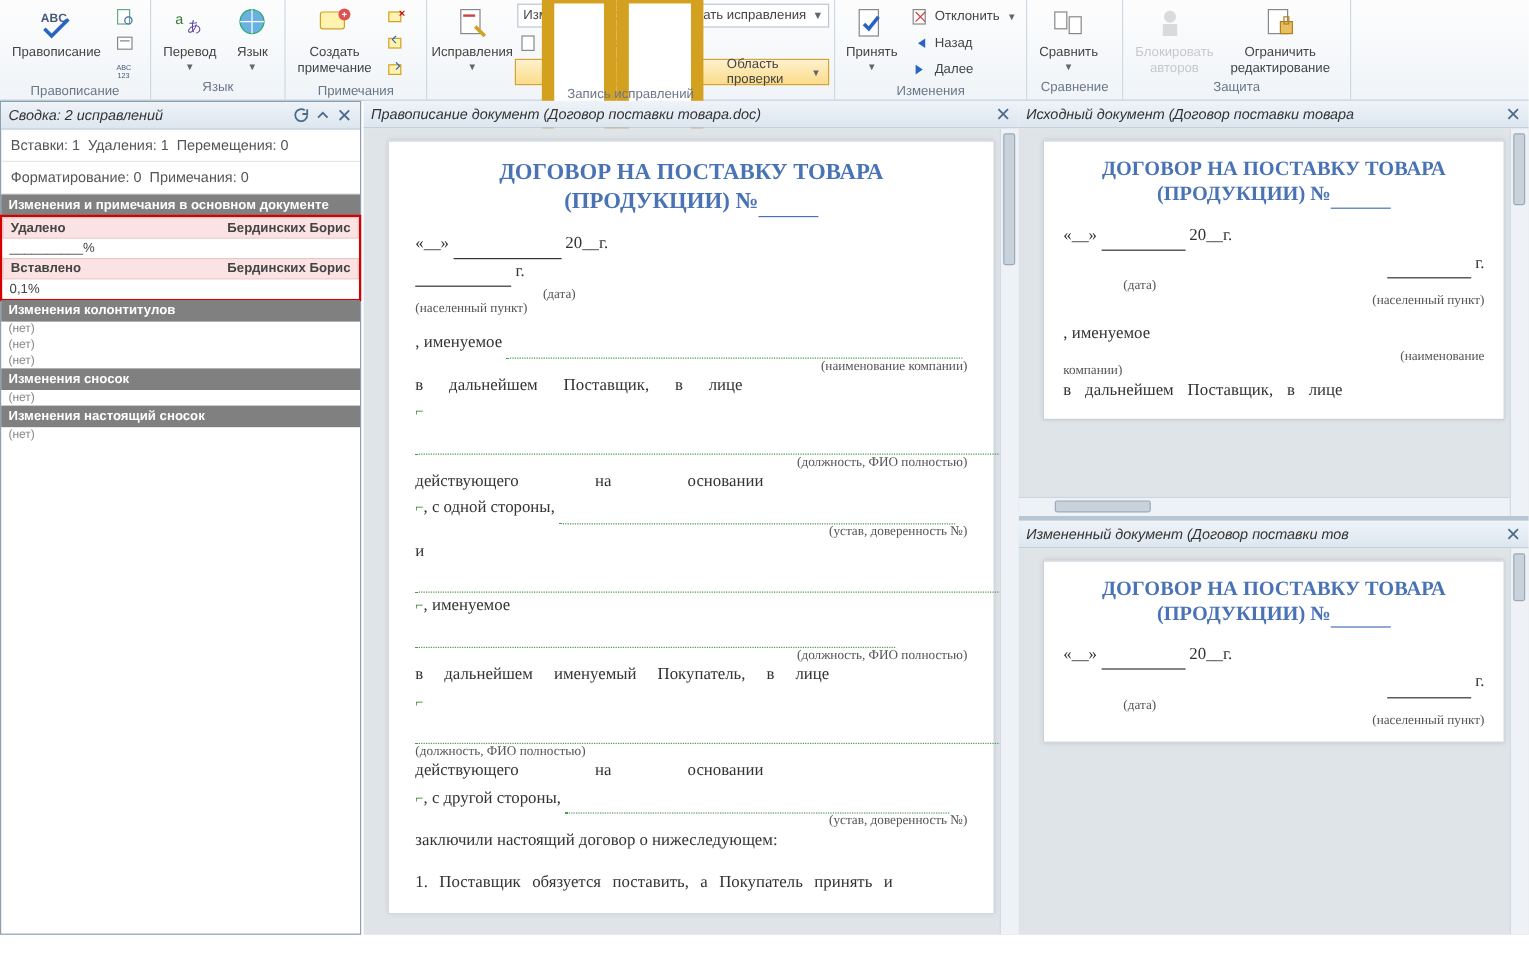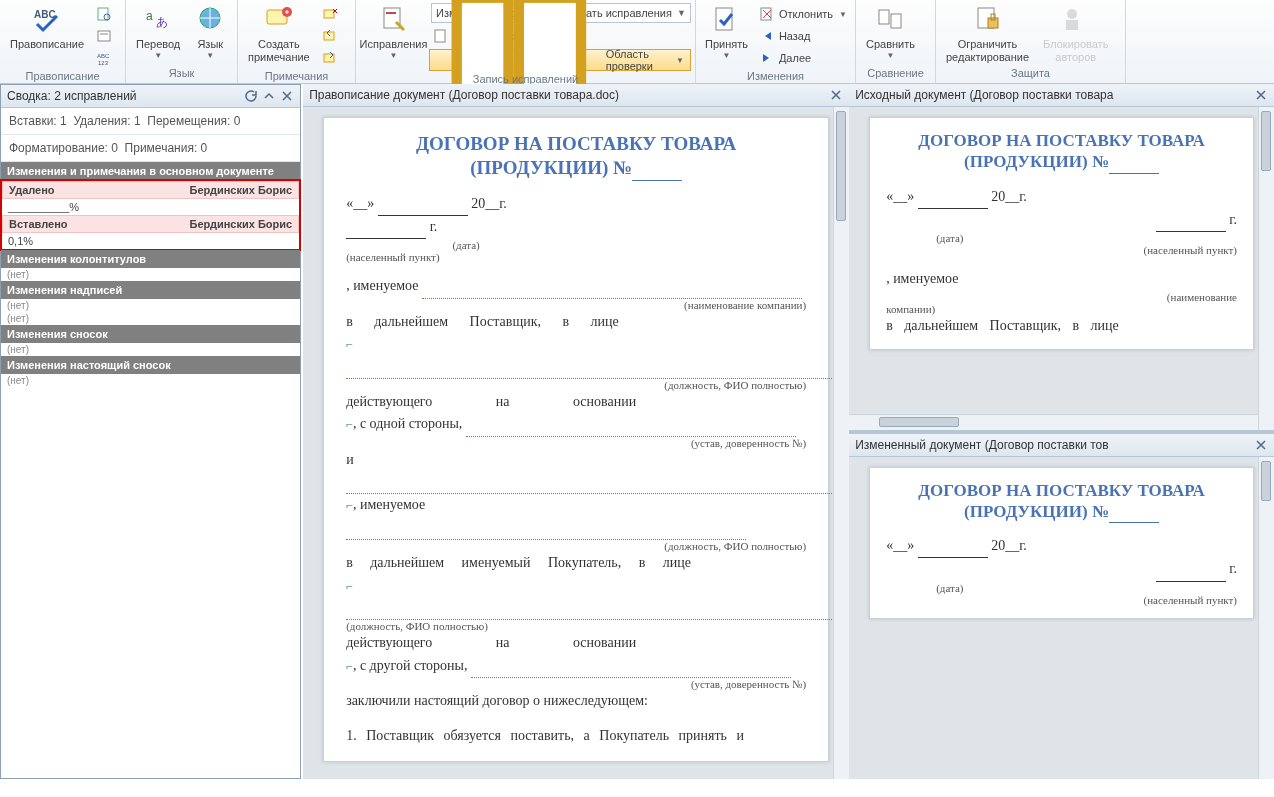--- a/index.html
+++ b/index.html
@@ -16,21 +16,21 @@
 .rcol { display: flex; flex-direction: column; gap: 2px; }
 .rsmall { display: flex; align-items: center; gap: 4px; padding: 2px 4px; cursor: pointer; border-radius: 2px; font-size: 11px; }
 .rsmall .sico { width: 16px; height: 16px; }
 .rcombo { border: 1px solid #b8c6d4; background: #fff; font-size: 11px; padding: 2px 4px; height: 20px; display: flex; align-items: center; min-width: 260px; justify-content: space-between; }
 .rcombo .dd { font-size: 9px; color: #666; }
 .rtoggle { border: 1px solid #d6a33a; background: linear-gradient(#fef1cc,#fbdc8a); padding: 2px 6px; height: 22px; display: flex; align-items: center; gap: 4px; font-size: 11px; }
 
 
 .workspace { display: flex; height: calc(797px - 102px); }
 .panel { border: 1px solid #8ba0b5; display: flex; flex-direction: column; margin-right: 2px; }
-.phead { background: linear-gradient(#eef3f8,#dde6ef); border-bottom: 1px solid #b7c6d4; display: flex; align-items: flex-end; padding: 4px 6px; font-size: 12px; color: #333; }
+.phead { background: linear-gradient(#eef3f8,#dde6ef); border-bottom: 1px solid #b7c6d4; display: flex; align-items: flex-end; padding: 4px 6px; font-size: 12px; color: #333; font-style: italic; }
 .phead .ttl { flex: 1; white-space: nowrap; overflow: hidden; text-overflow: ellipsis; }
 .phead .pico { width: 14px; height: 14px; margin-left: 4px; cursor: pointer; color: #4b6a8c; }
 
 
 .summary { width: 316px; }
 .sum-stat { padding: 6px 8px; font-size: 12px; color: #555; border-bottom: 1px solid #e2e7eb; }
 .sum-section { background: #808080; color: #fff; font-size: 11px; font-weight: bold; padding: 3px 6px; }
 .sum-row { display: flex; justify-content: space-between; font-size: 11px; padding: 2px 6px; background: #fff; }
 .sum-row.del { background: #fbe3e3; border: 1px solid #eec5c5; }
 .sum-row.ins { background: #fbe3e3; border: 1px solid #eec5c5; }
@@ -241,36 +241,36 @@
           </svg>
         <span class="lbl">Сравнить</span>
         <span style="font-size:8px;color:#666">▼</span>
       </div>
     </div>
     <div class="rgroup-label">Сравнение</div>
   </div>
 
   <div class="rgroup" style="width:190px">
     <div class="rgroup-body">
+      <div class="rbtn" style="opacity:.5">
+        <svg class="ico" viewBox="0 0 32 32">
+            <circle cx="12" cy="10" r="5" fill="#bbb"></circle>
+            <rect x="6" y="16" width="12" height="10" fill="#bbb"></rect>
+          </svg>
+        <span class="lbl" style="white-space:pre;color:#999">Блокировать
+авторов</span>
+      </div>
       <div class="rbtn">
         <svg class="ico" viewBox="0 0 32 32">
             <rect x="6" y="4" width="16" height="20" fill="#fff" stroke="#888"></rect>
             <rect x="16" y="14" width="10" height="10" fill="#e8c060" stroke="#b08020"></rect>
             <rect x="19" y="10" width="4" height="6" fill="none" stroke="#b08020"></rect>
           </svg>
         <span class="lbl" style="white-space:pre">Ограничить
 редактирование</span>
-      </div>
-      <div class="rbtn" style="opacity:.5">
-        <svg class="ico" viewBox="0 0 32 32">
-            <circle cx="12" cy="10" r="5" fill="#bbb"></circle>
-            <rect x="6" y="16" width="12" height="10" fill="#bbb"></rect>
-          </svg>
-        <span class="lbl" style="white-space:pre;color:#999">Блокировать
-авторов</span>
       </div>
     </div>
     <div class="rgroup-label">Защита</div>
   </div>
 </div>
 
 <div class="workspace">
 
   <div class="panel summary">
     <div class="phead">
@@ -302,21 +302,20 @@
       </div>
       <div class="sum-row">__________%</div>
       <div class="sum-row ins">
         <span style="font-weight:bold">Вставлено</span>
         <span style="font-weight:bold">Бердинских Борис</span>
       </div>
       <div class="sum-row">0,1%</div>
     </div>
     <div class="sum-section">Изменения колонтитулов</div>
     <div class="sum-empty">(нет)</div>
-    <div class="sum-section">Изменения надписей</div>
     <div class="sum-empty">(нет)</div>
     <div class="sum-empty">(нет)</div>
     <div class="sum-section">Изменения сносок</div>
     <div class="sum-empty">(нет)</div>
     <div class="sum-section">Изменения настоящий сносок</div>
     <div class="sum-empty">(нет)</div>
   </div>
 
   <div class="docwrap" style="width:568px">
     <div class="phead">

